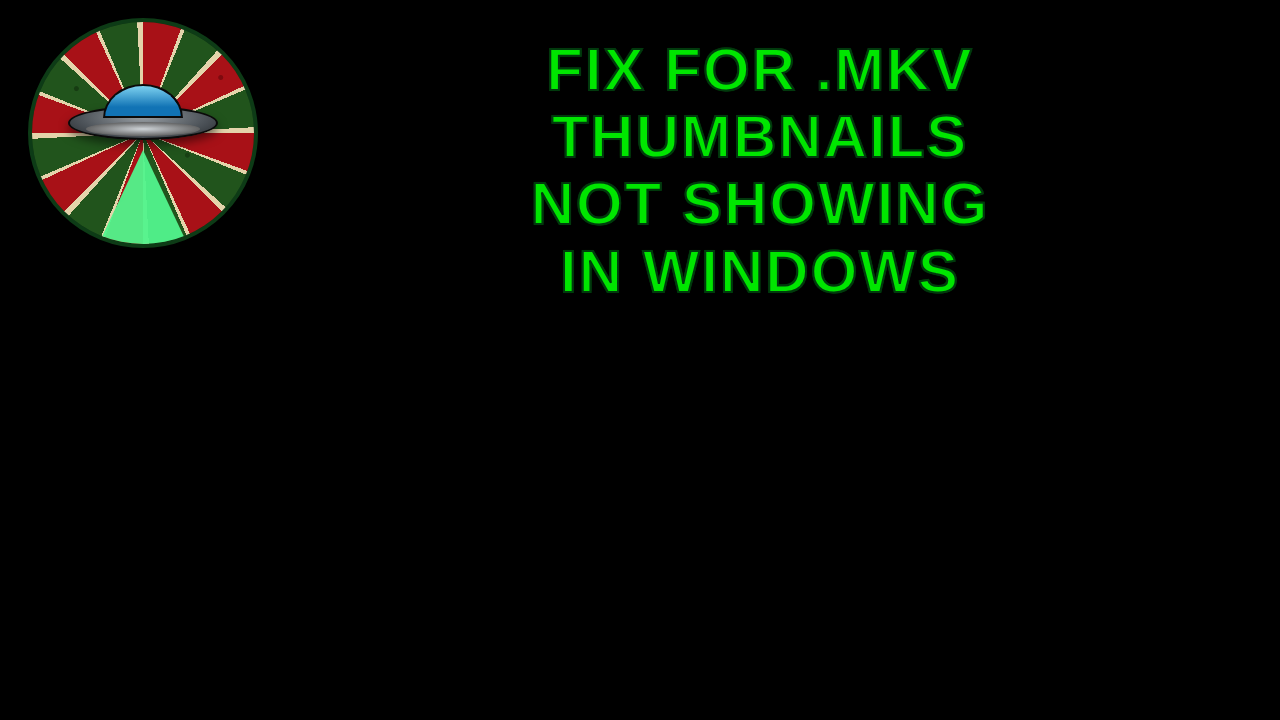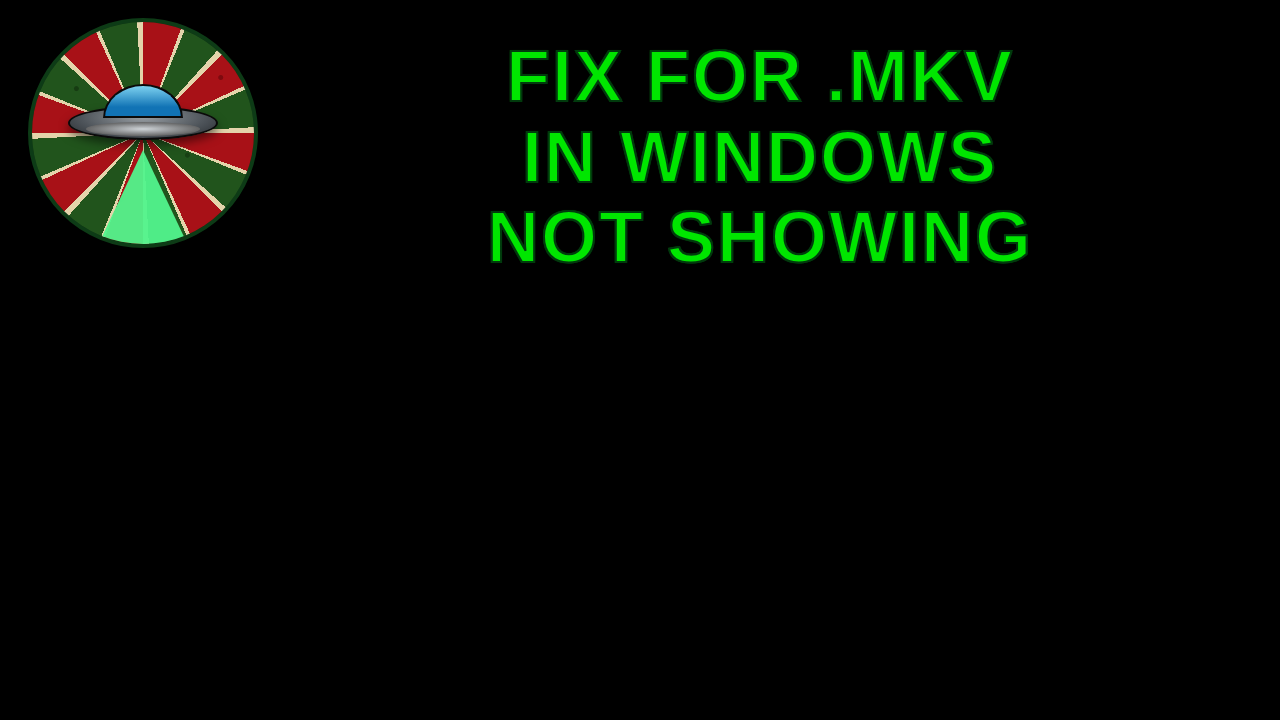--- a/index.html
+++ b/index.html
@@ -116,21 +116,21 @@
   .title-block {
     position: absolute;
     top: 36px;
     left: 300px;
     right: 60px;
     text-align: center;
   }
   .title-line {
     
     font-weight: 900;
-    font-size: 72px;
+    font-size: 60px;
     line-height: 1.12;
     letter-spacing: 2px;
     text-transform: uppercase;
     color: #00e600;
     
     -webkit-text-stroke: 2px #013a0d;
     text-shadow:
       0 0 2px #013a0d,
       1px 1px 0 #013a0d,
       -1px -1px 0 #013a0d,
@@ -148,15 +148,16 @@
   <div class="beam"></div>
   <div class="ufo">
     <div class="body"></div>
     <div class="rim"></div>
     <div class="dome"></div>
   </div>
 </div>
 
 <div class="title-block">
   <span class="title-line">FIX FOR .MKV</span>
+  <span class="title-line">THUMBNAILS</span>
+  <span class="title-line">NOT SHOWING</span>
   <span class="title-line">IN WINDOWS</span>
-  <span class="title-line">NOT SHOWING</span>
 </div>
 
 </body></html>

